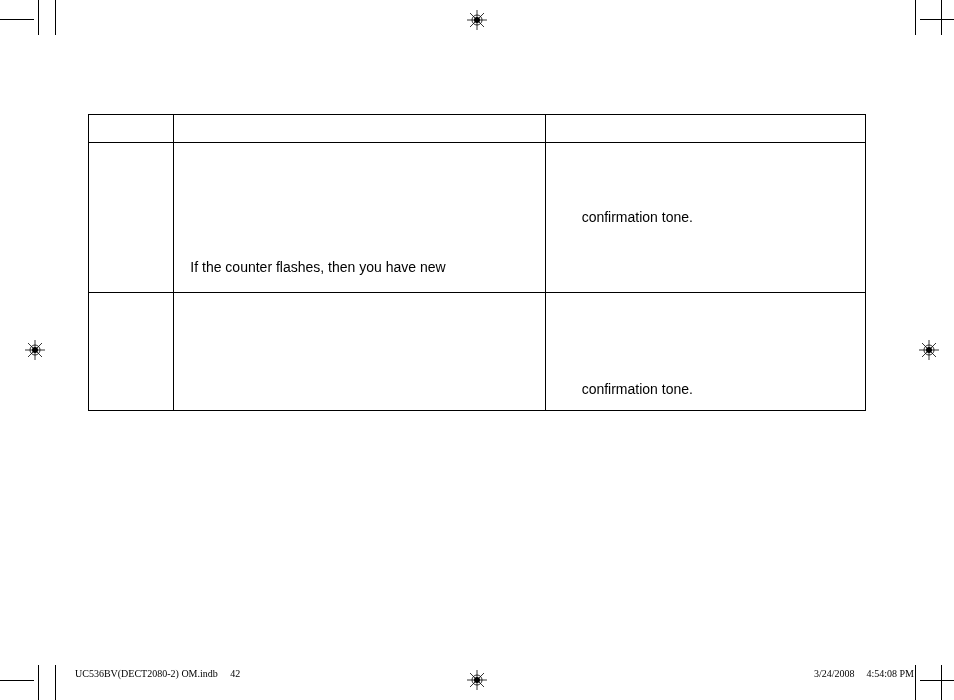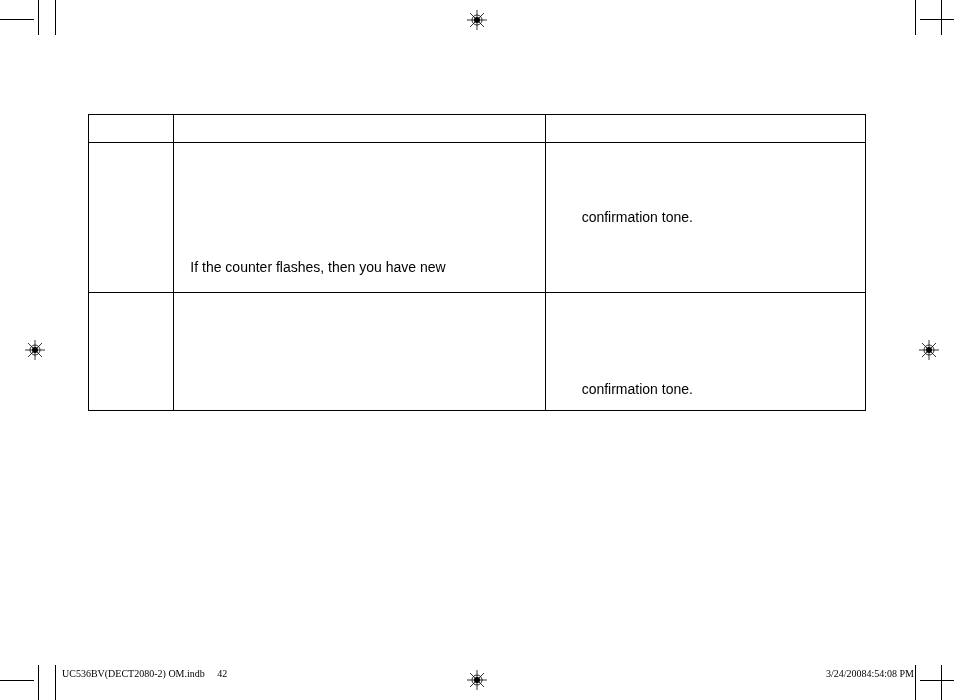--- a/index.html
+++ b/index.html
@@ -59,28 +59,28 @@
     .row-2 td { height: 150px; }
     .row-3 td { height: 118px; }
     .row-2 .col-2 { vertical-align: bottom; padding-bottom: 16px; }
     .row-2 .col-3 { vertical-align: middle; }
     .row-3 .col-3 { vertical-align: bottom; padding-bottom: 12px; }
 
     
     .footer {
       position: absolute;
       bottom: 21px;
-      left: 62px;
+      left: 75px;
       right: 40px;
       display: flex;
       justify-content: space-between;
       font-family: "Times New Roman", serif;
       font-size: 10px;
     }
-    .footer-right { display: flex; }
+    .footer-right { display: flex; gap: 12px; }
   </style>
 </head>
 <body>
 
 <div class="crop tl1"></div>
 <div class="crop tl2"></div>
 <div class="crop tl3"></div>
 <div class="crop tr1"></div>
 <div class="crop tr2"></div>
 <div class="crop tr3"></div>

